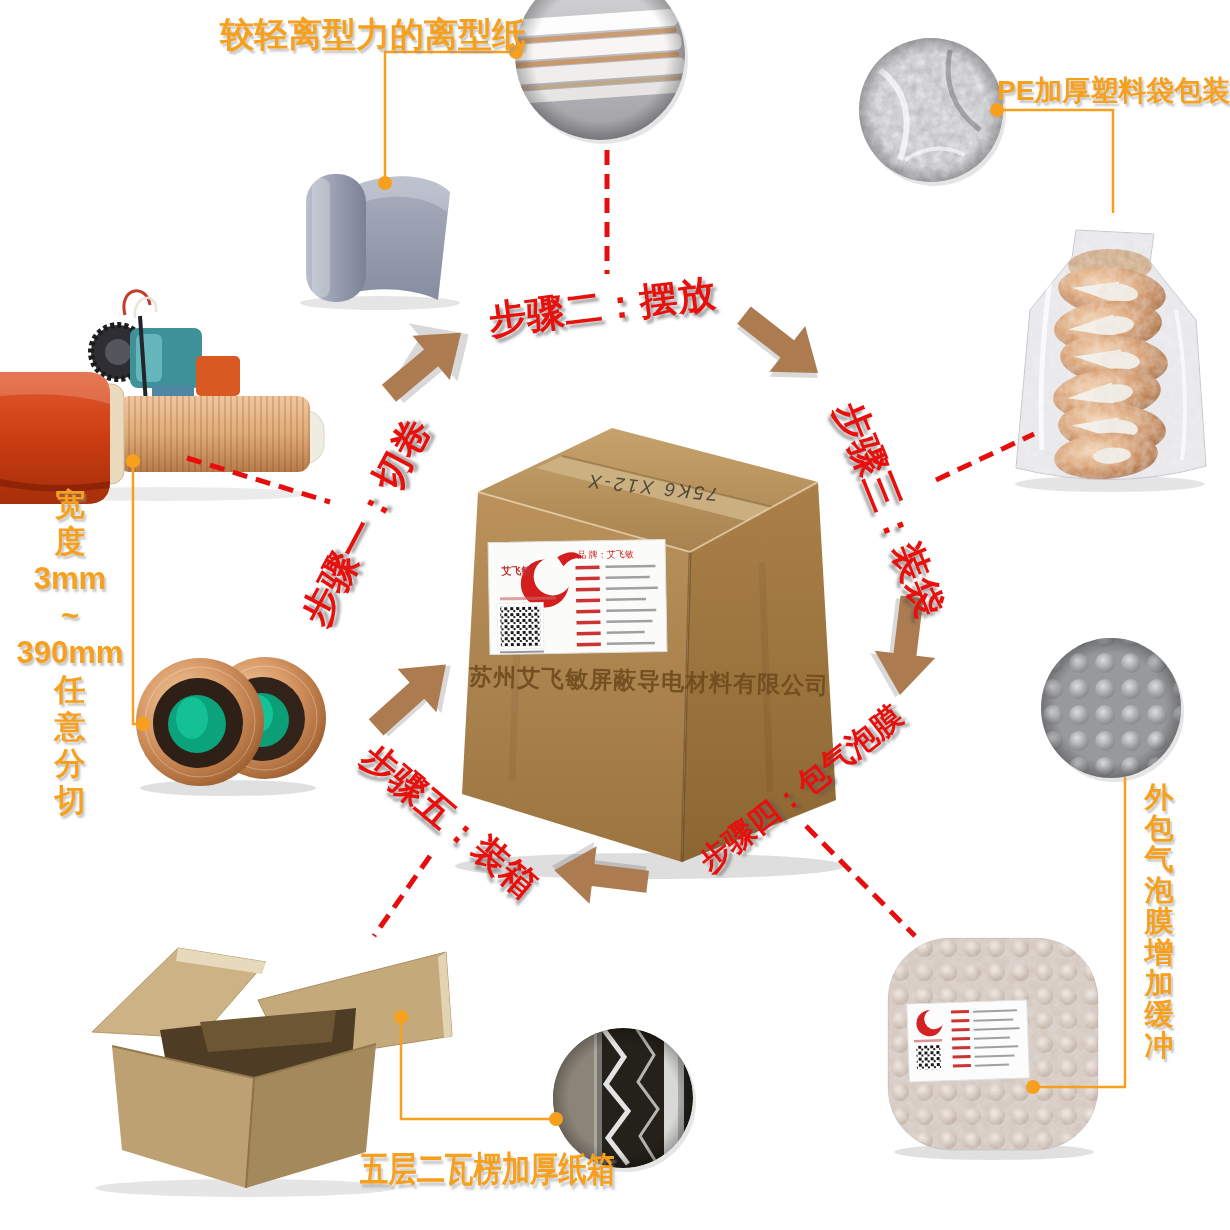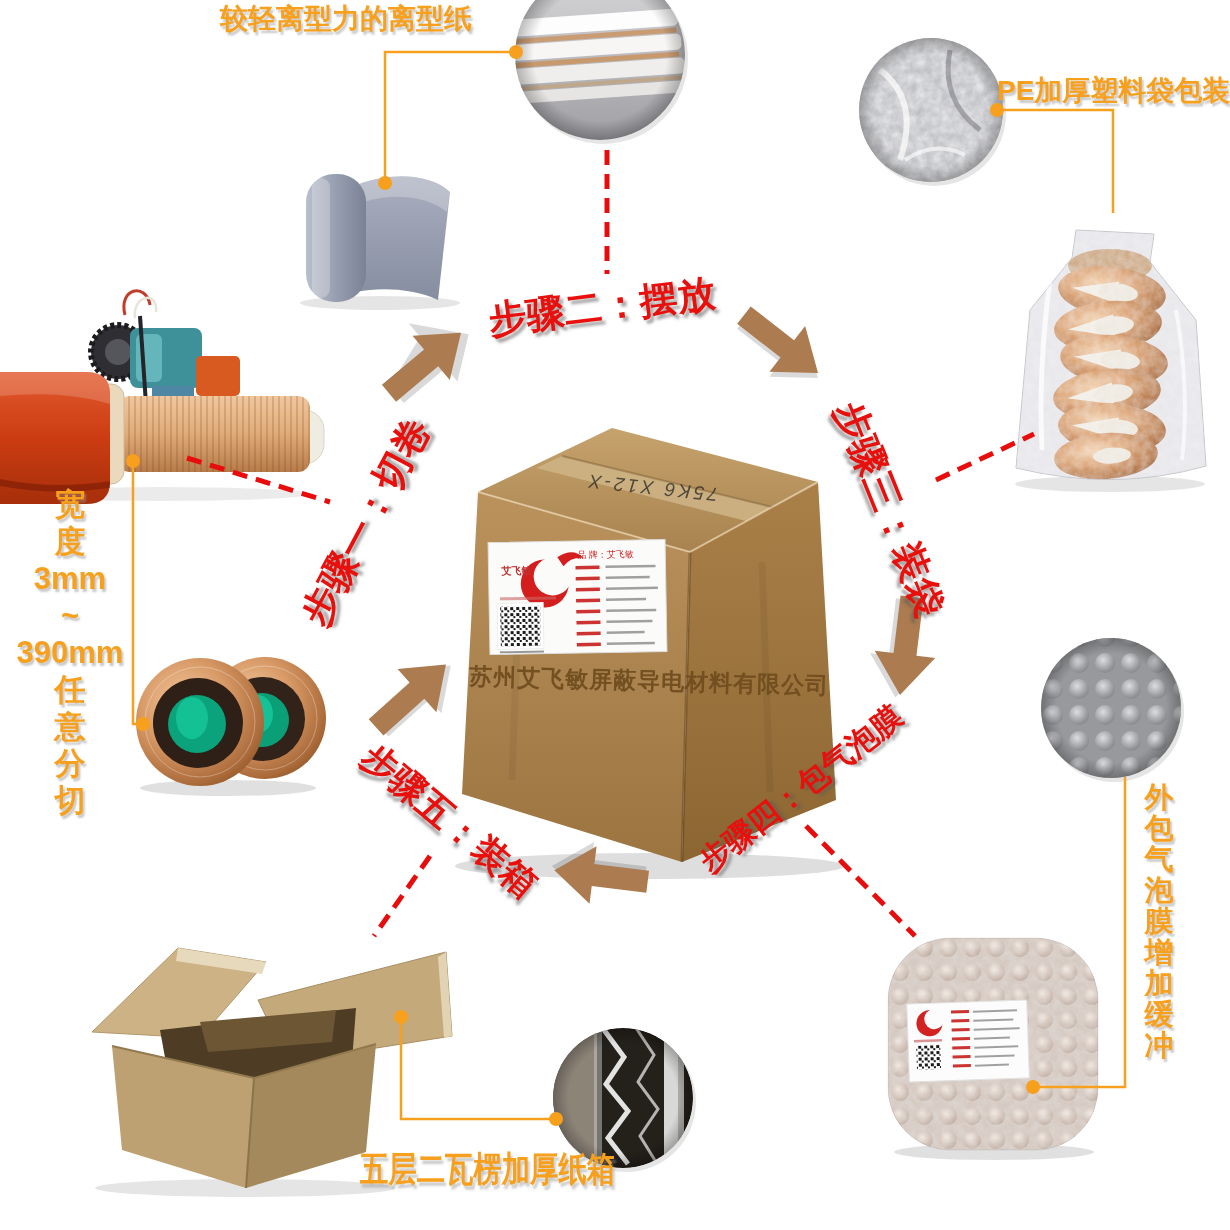--- a/index.html
+++ b/index.html
@@ -397,21 +397,21 @@
   </g>
 </g>
 </svg>
 
 <div class="step" style="left:366px;top:522px;--r:-62deg;font-size:38px;">步骤一：切卷</div>
 <div class="step" style="left:602px;top:307px;--r:-7deg;font-size:38px;">步骤二：摆放</div>
 <div class="step" style="left:889px;top:509px;--r:68deg;font-size:38px;">步骤三：装袋</div>
 <div class="step" style="left:801px;top:789px;--r:-38deg;font-size:31px;">步骤四：包气泡膜</div>
 <div class="step" style="left:449px;top:821px;--r:40deg;font-size:36px;">步骤五：装箱</div>
 
-<div class="onote" style="left:220px;top:0;font-size:28px;">较轻离型力的离型纸</div>
+<div class="onote" style="left:220px;top:12px;font-size:34px;">较轻离型力的离型纸</div>
 
 <div class="onote" style="left:997px;top:72px;font-size:28px;">PE加厚塑料袋包装</div>
 
 <div class="onote vnote" style="left:14px;top:486px;width:112px;font-size:31px;line-height:37px;">宽
 度
 3mm
 ~
 390mm
 任
 意

